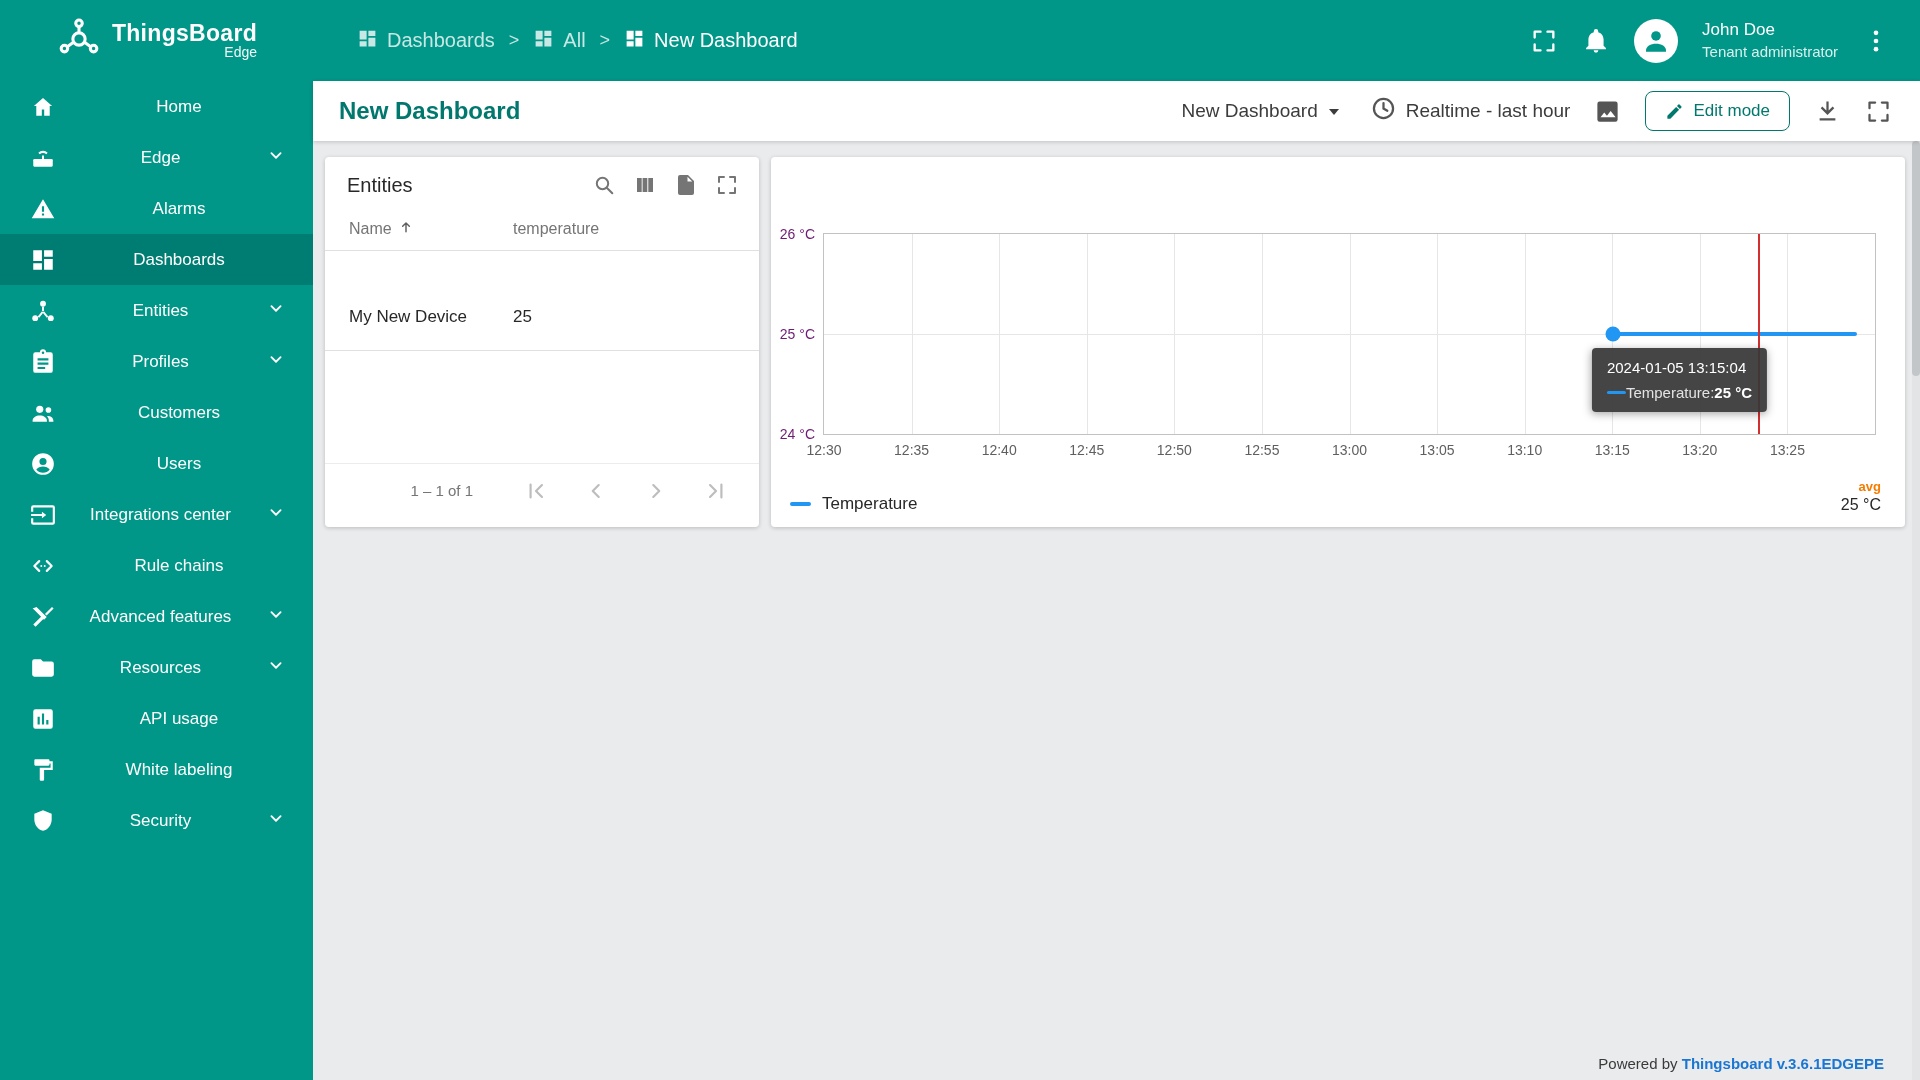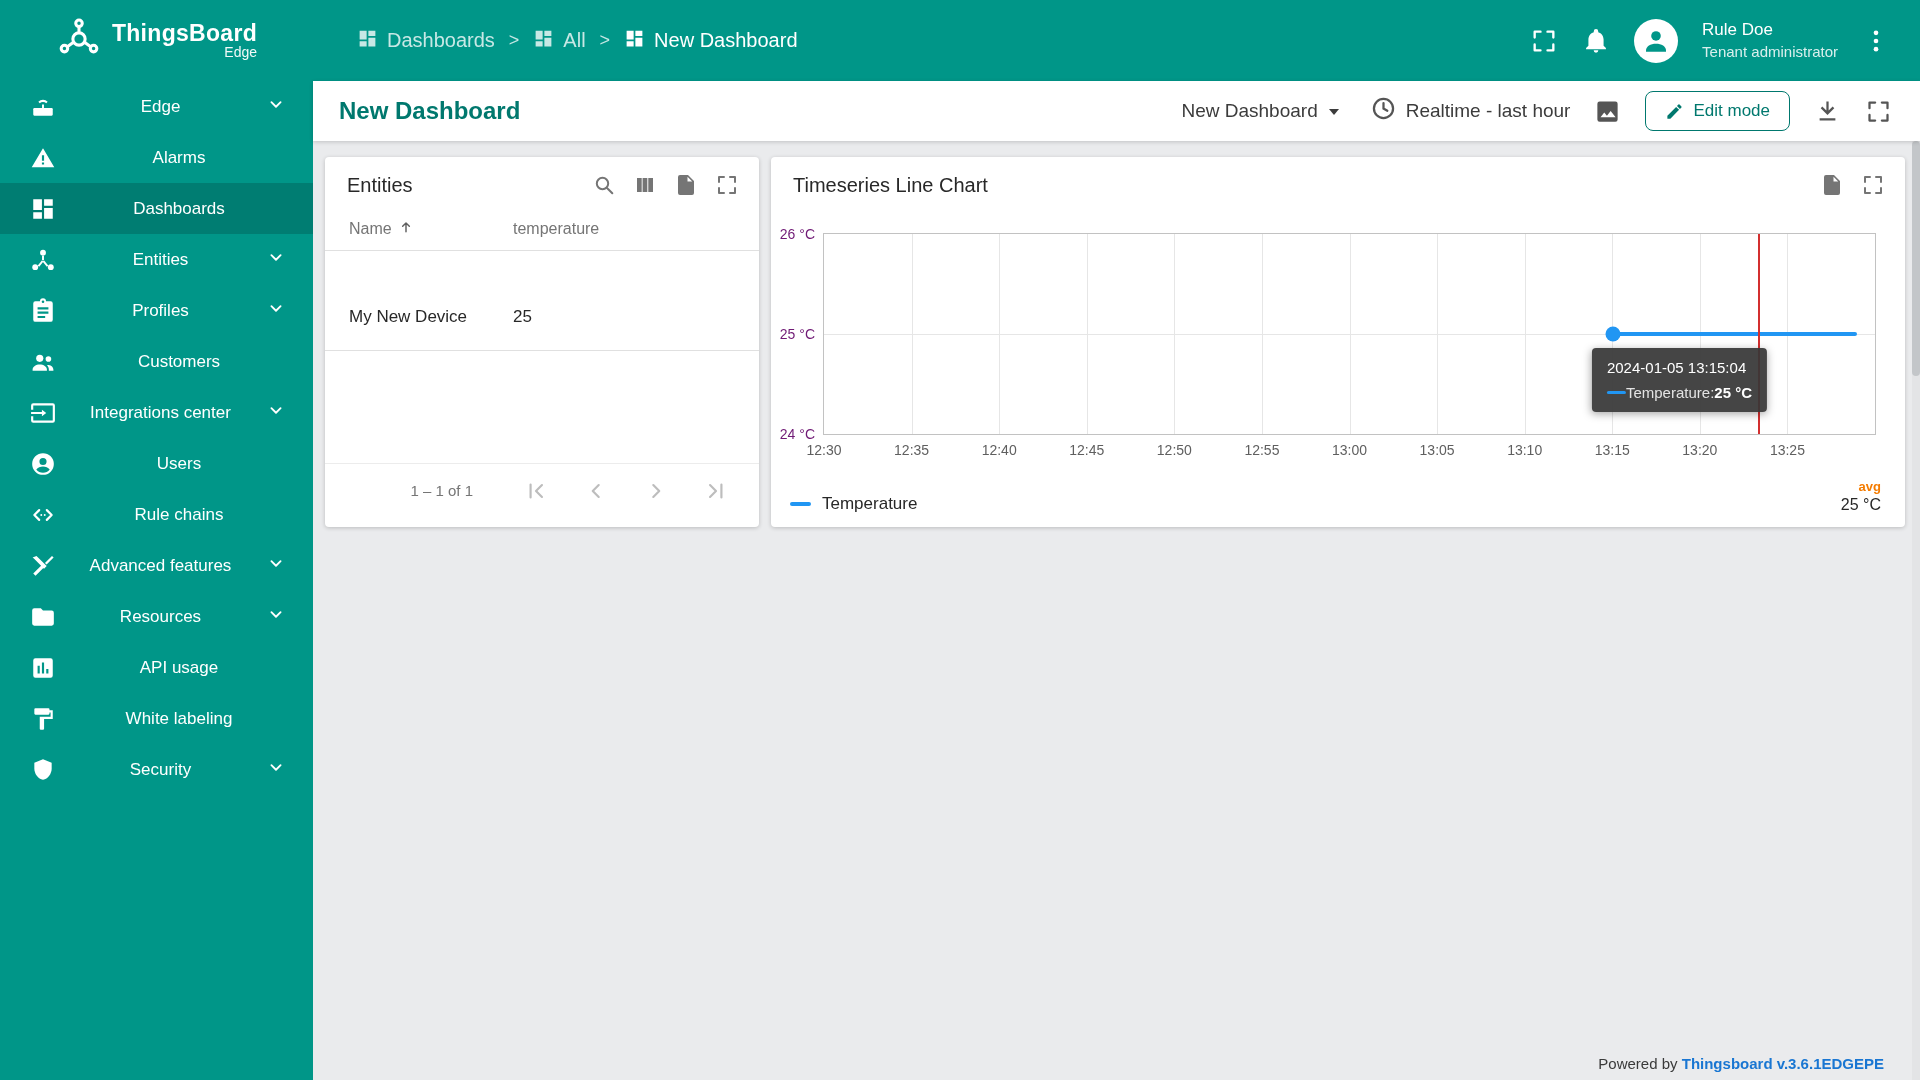--- a/index.html
+++ b/index.html
@@ -146,20 +146,28 @@
       </span>
       <span class="logo-text">
         <span class="logo-name">ThingsBoard</span>
         <span class="logo-edition">Edge</span>
       </span>
     </div>
     <nav class="nav" id="sidebar-nav">
         <div class="nav-item">
           <span class="nav-icon">
             <svg viewBox="0 0 24 24" fill="currentColor">
+              <path d="M12 3.8 3.6 11h2.2v9h5.1v-5.6h2.2V20h5.1v-9h2.2z"></path>
+            </svg>
+          </span>
+          <span class="nav-label">Home</span>
+        </div>
+        <div class="nav-item">
+          <span class="nav-icon">
+            <svg viewBox="0 0 24 24" fill="currentColor">
               <path d="M7.7 7.2 9 8.5a4.2 4.2 0 0 1 3-1.2c1.2 0 2.2.4 3 1.2l1.3-1.3A6 6 0 0 0 12 5.4a6 6 0 0 0-4.3 1.8z"></path>
               <path d="M11.1 9.6h1.8V13h-1.8z"></path>
               <rect x="3" y="13" width="18" height="7" rx="1"></rect>
             </svg>
           </span>
           <span class="nav-label">Edge</span>
           <span class="nav-chevron"><svg viewBox="0 0 24 24" fill="none" stroke="currentColor" stroke-width="2" stroke-linecap="round" stroke-linejoin="round">
               <path d="m7 10 5 5 5-5"></path>
             </svg></span>
         </div>
@@ -213,36 +221,36 @@
               <path d="M2.4 19.2c0-3 3.1-4.8 6.6-4.8s6.6 1.8 6.6 4.8v.8H2.4z"></path>
               <circle cx="17" cy="9.2" r="2.6"></circle>
               <path d="M17.3 14.8c2.4.5 4.3 1.9 4.3 4.4v.8h-4.2v-.8c0-1.7-.6-3.1-1.7-4.1.5-.2 1-.3 1.6-.3z"></path>
             </svg>
           </span>
           <span class="nav-label">Customers</span>
         </div>
         <div class="nav-item">
           <span class="nav-icon">
             <svg viewBox="0 0 24 24" fill="currentColor">
+              <path fill-rule="evenodd" d="M12 2a10 10 0 1 0 0 20 10 10 0 0 0 0-20zm0 4.4a3.3 3.3 0 1 1 0 6.6 3.3 3.3 0 0 1 0-6.6zm0 13.6a8 8 0 0 1-6.2-3c1.4-1.9 3.7-2.8 6.2-2.8s4.8.9 6.2 2.8a8 8 0 0 1-6.2 3z"></path>
+            </svg>
+          </span>
+          <span class="nav-label">Users</span>
+        </div>
+        <div class="nav-item">
+          <span class="nav-icon">
+            <svg viewBox="0 0 24 24" fill="currentColor">
               <path d="M21 3H3a2 2 0 0 0-2 2v4h2V5h18v14H3v-4H1v4a2 2 0 0 0 2 2h18a2 2 0 0 0 2-2V5a2 2 0 0 0-2-2z"></path>
               <path d="m11 15 4-3-4-3v2H1v2h10z"></path>
             </svg>
           </span>
           <span class="nav-label">Integrations center</span>
           <span class="nav-chevron"><svg viewBox="0 0 24 24" fill="none" stroke="currentColor" stroke-width="2" stroke-linecap="round" stroke-linejoin="round">
               <path d="m7 10 5 5 5-5"></path>
             </svg></span>
-        </div>
-        <div class="nav-item">
-          <span class="nav-icon">
-            <svg viewBox="0 0 24 24" fill="currentColor">
-              <path fill-rule="evenodd" d="M12 2a10 10 0 1 0 0 20 10 10 0 0 0 0-20zm0 4.4a3.3 3.3 0 1 1 0 6.6 3.3 3.3 0 0 1 0-6.6zm0 13.6a8 8 0 0 1-6.2-3c1.4-1.9 3.7-2.8 6.2-2.8s4.8.9 6.2 2.8a8 8 0 0 1-6.2 3z"></path>
-            </svg>
-          </span>
-          <span class="nav-label">Users</span>
         </div>
         <div class="nav-item">
           <span class="nav-icon">
             <svg viewBox="0 0 24 24" fill="none" stroke="currentColor" stroke-width="2" stroke-linecap="round" stroke-linejoin="round">
               <path d="M8.5 7.5 4 12l4.5 4.5M15.5 7.5 20 12l-4.5 4.5"></path>
               <circle cx="10.4" cy="12" r="0.9" fill="currentColor" stroke="none"></circle>
               <circle cx="13.6" cy="12" r="0.9" fill="currentColor" stroke="none"></circle>
             </svg>
           </span>
           <span class="nav-label">Rule chains</span>
@@ -335,21 +343,21 @@
               <path d="M12 22a2 2 0 0 0 2-2h-4a2 2 0 0 0 2 2zm6.5-6v-5.2c0-3.1-1.7-5.7-4.6-6.4v-.7a1.9 1.9 0 0 0-3.8 0v.7C7.2 5.1 5.5 7.7 5.5 10.8V16l-2 2v1h17v-1z"></path>
             </svg>
         </button>
         <div class="avatar">
           <svg viewBox="0 0 24 24">
               <circle cx="12" cy="8.2" r="3.6"></circle>
               <path d="M4.5 19.2c0-3.3 3.4-5.2 7.5-5.2s7.5 1.9 7.5 5.2V20h-15z"></path>
             </svg>
         </div>
         <div class="user-info">
-          <span class="user-name">Rule Doe</span>
+          <span class="user-name">John Doe</span>
           <span class="user-role">Tenant administrator</span>
         </div>
         <button class="icon-btn">
           <svg viewBox="0 0 24 24" fill="currentColor">
               <circle cx="12" cy="5" r="2"></circle>
               <circle cx="12" cy="12" r="2"></circle>
               <circle cx="12" cy="19" r="2"></circle>
             </svg>
         </button>
       </div>
@@ -463,35 +471,20 @@
             <button class="pg-btn">
               <svg viewBox="0 0 24 24" fill="none" stroke-width="2" stroke-linecap="round" stroke-linejoin="round">
                   <path d="M6.5 6.5 12 12l-5.5 5.5M17 6v12"></path>
                 </svg>
             </button>
           </div>
         </div>
       </div>
 
       <div class="card" id="chart-card">
-        <div class="widget-header">
-          <span class="widget-title">Timeseries Line Chart</span>
-          <span class="widget-actions">
-            <button class="wbtn">
-              <svg viewBox="0 0 24 24">
-                  <path fill-rule="evenodd" d="M14 2H6a2 2 0 0 0-2 2v16a2 2 0 0 0 2 2h12a2 2 0 0 0 2-2V8zm-.5 1.8L18.2 8.5h-4.7z"></path>
-                </svg>
-            </button>
-            <button class="wbtn stroke">
-              <svg viewBox="0 0 24 24" stroke-width="2" stroke-linecap="round" stroke-linejoin="round">
-                  <path d="M4 9V4h5M15 4h5v5M20 15v5h-5M9 20H4v-5"></path>
-                </svg>
-            </button>
-          </span>
-        </div>
 
         <div id="plot">
           <div class="chart-tooltip" id="chart-tooltip" style="left: 943px; top: 114px;">
             <div>2024-01-05 13:15:04</div>
             <div class="tooltip-row">
               <span class="tooltip-dash" id="tooltip-dash" style="background: rgb(33, 150, 243);"></span>
               <span class="tooltip-label">Temperature:</span>
               <span class="tooltip-value">25 °C</span>
             </div>
           </div>

